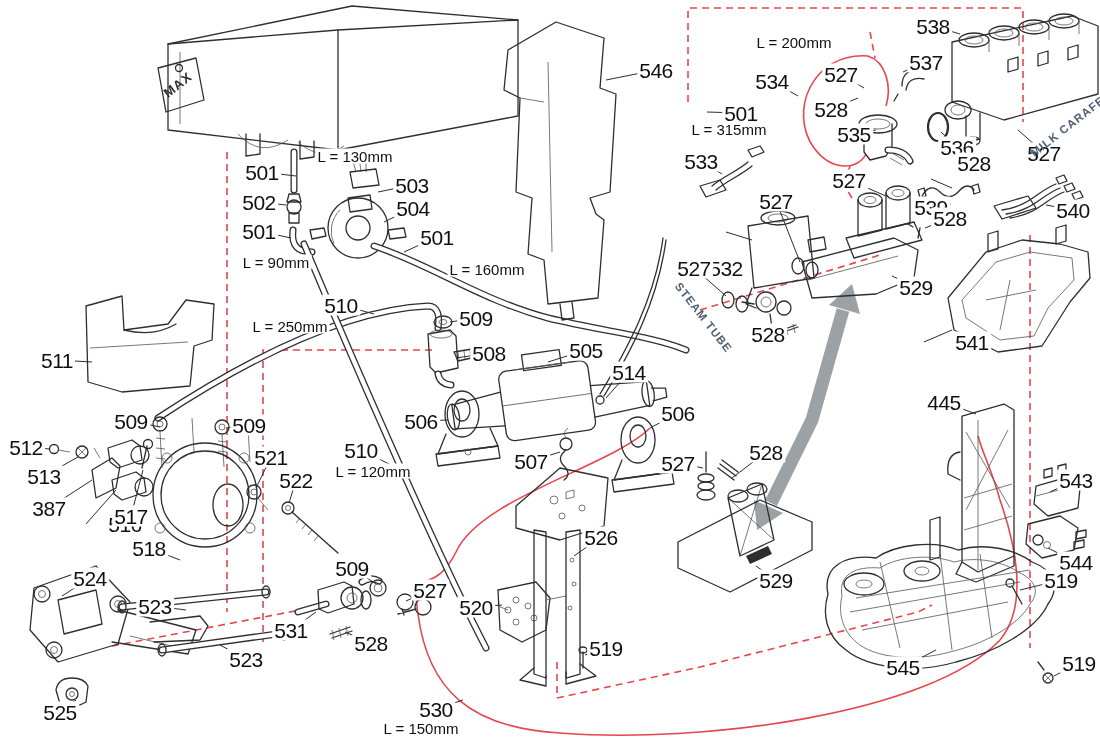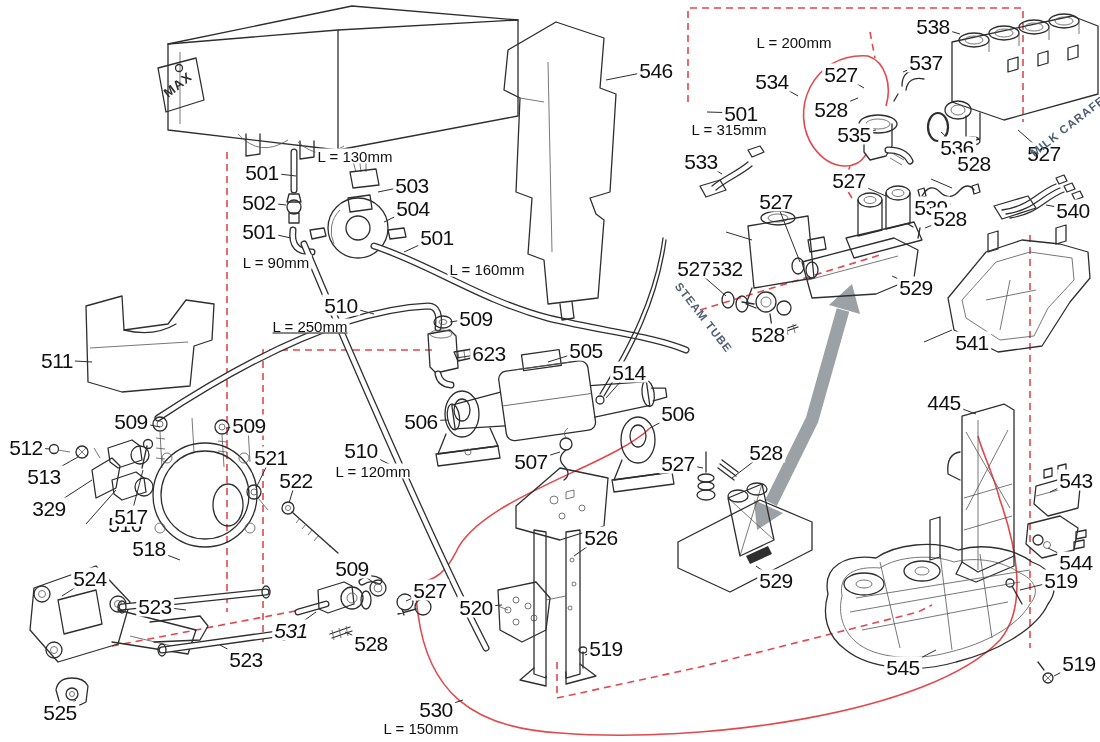--- a/index.html
+++ b/index.html
@@ -515,42 +515,42 @@
       <span class="callout" style="left: 262px; top: 172px;">501</span>
       <span class="callout" style="left: 259px; top: 202px;">502</span>
       <span class="callout" style="left: 412px; top: 185px;">503</span>
       <span class="callout" style="left: 413px; top: 208px;">504</span>
       <span class="callout" style="left: 259px; top: 231px;">501</span>
       <span class="callout" style="left: 437px; top: 237px;">501</span>
       <span class="callout" style="left: 656px; top: 70px;">546</span>
       <span class="callout" style="left: 57px; top: 360px;">511</span>
       <span class="callout" style="left: 341px; top: 305px;">510</span>
       <span class="callout" style="left: 476px; top: 318px;">509</span>
-      <span class="callout" style="left: 489px; top: 353px;">623</span>
+      <span class="callout" style="left: 489px; top: 353px;">508</span>
       <span class="callout" style="left: 586px; top: 350px;">505</span>
       <span class="callout" style="left: 629px; top: 372px;">514</span>
       <span class="callout" style="left: 421px; top: 421px;">506</span>
       <span class="callout" style="left: 531px; top: 461px;">507</span>
       <span class="callout" style="left: 678px; top: 413px;">506</span>
       <span class="callout" style="left: 131px; top: 421px;">509</span>
       <span class="callout" style="left: 249px; top: 425px;">509</span>
       <span class="callout" style="left: 26px; top: 447px;">512</span>
       <span class="callout" style="left: 44px; top: 476px;">513</span>
-      <span class="callout" style="left: 49px; top: 508px;">329</span>
+      <span class="callout" style="left: 49px; top: 508px;">387</span>
       <span class="callout" style="left: 86px; top: 524px; margin-left: 39px;">516</span>
       <span class="callout" style="left: 131px; top: 516px;">517</span>
       <span class="callout" style="left: 149px; top: 548px;">518</span>
       <span class="callout" style="left: 271px; top: 457px;">521</span>
       <span class="callout" style="left: 296px; top: 480px;">522</span>
       <span class="callout" style="left: 361px; top: 450px;">510</span>
       <span class="callout" style="left: 90px; top: 578px;">524</span>
       <span class="callout" style="left: 155px; top: 606px;">523</span>
       <span class="callout" style="left: 246px; top: 659px;">523</span>
       <span class="callout" style="left: 60px; top: 712px;">525</span>
-      <span class="callout" style="left: 291px; top: 630px; font-style: italic;">531</span>
+      <span class="callout" style="left: 291px; top: 630px;">531</span>
       <span class="callout" style="left: 352px; top: 568px;">509</span>
       <span class="callout" style="left: 430px; top: 590px;">527</span>
       <span class="callout" style="left: 371px; top: 643px;">528</span>
       <span class="callout" style="left: 476px; top: 607px;">520</span>
       <span class="callout" style="left: 601px; top: 537px;">526</span>
       <span class="callout" style="left: 606px; top: 648px;">519</span>
       <span class="callout" style="left: 436px; top: 709px;">530</span>
       <span class="callout" style="left: 741px; top: 113px;">501</span>
       <span class="callout" style="left: 701px; top: 161px;">533</span>
       <span class="callout" style="left: 772px; top: 81px;">534</span>
@@ -577,21 +577,21 @@
       <span class="callout" style="left: 776px; top: 580px;">529</span>
       <span class="callout" style="left: 944px; top: 402px;">445</span>
       <span class="callout" style="left: 1076px; top: 480px;">543</span>
       <span class="callout" style="left: 1076px; top: 562px;">544</span>
       <span class="callout" style="left: 1061px; top: 580px;">519</span>
       <span class="callout" style="left: 903px; top: 667px;">545</span>
       <span class="callout" style="left: 1079px; top: 663px;">519</span>
       <span class="length" style="left: 355px; top: 156px;">L = 130mm</span>
       <span class="length" style="left: 276px; top: 262px;">L = 90mm</span>
       <span class="length" style="left: 487px; top: 269px;">L = 160mm</span>
-      <span class="length" style="left: 310px; top: 326px; text-decoration: underline;">L = 250mm</span>
+      <span class="length" style="left: 290px; top: 326px;">L = 250mm</span>
       <span class="length" style="left: 373px; top: 471px;">L = 120mm</span>
       <span class="length" style="left: 421px; top: 728px;">L = 150mm</span>
       <span class="length" style="left: 729px; top: 129px;">L = 315mm</span>
       <span class="length" style="left: 794px; top: 42px;">L = 200mm</span>
       <span class="note" style="left: 1068px; top: 127px; transform: translate(-50%, -50%) rotate(-38deg);">MILK CARAFE</span>
       <span class="note" style="left: 703px; top: 318px; transform: translate(-50%, -50%) rotate(52deg);">STEAM TUBE</span>
     </div>
 </div>
 
 </body></html>

